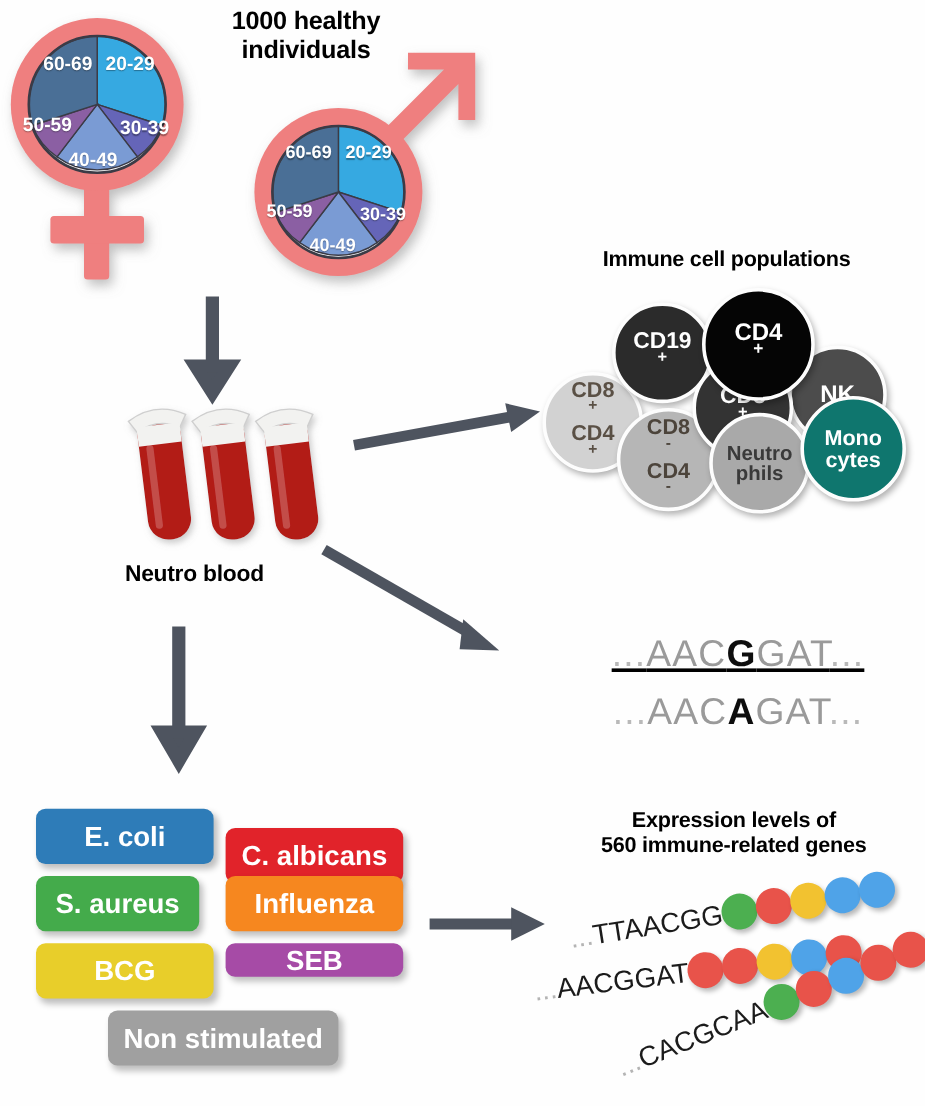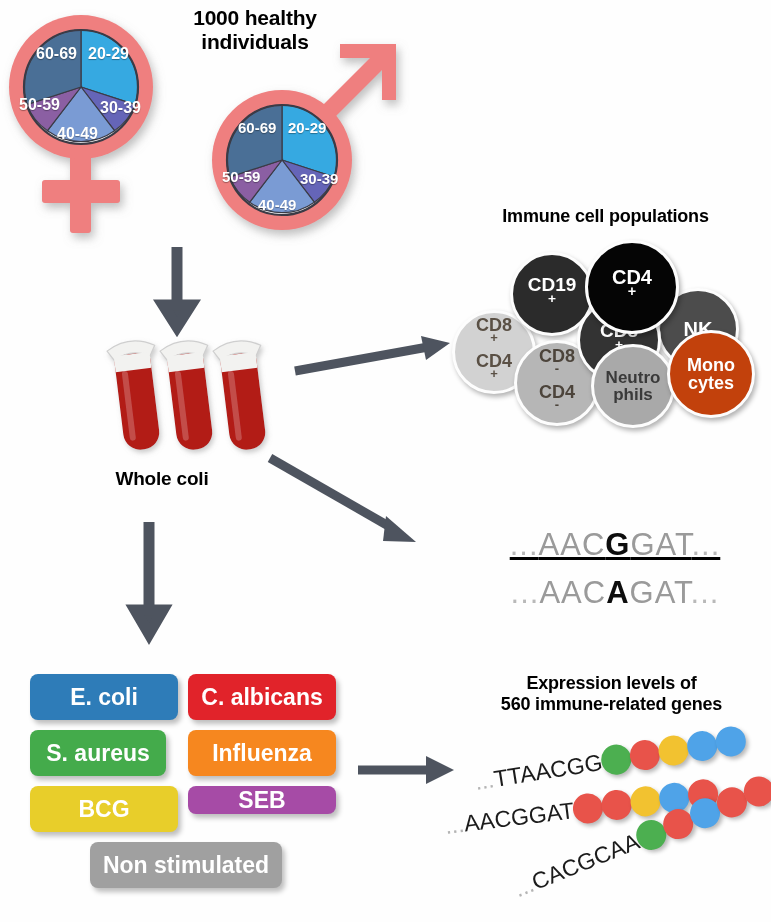--- a/index.html
+++ b/index.html
@@ -155,21 +155,21 @@
       </g>
       <g transform="rotate(-7 141 60)">
         <rect x="124" y="16" width="36" height="104" rx="17" fill="#b21b18"></rect>
         <path d="M118,18 Q142,4 166,18 L160,28 Q142,18 124,28 Z" fill="#f2f2f0" stroke="#cfcfcf" stroke-width="1.2"></path>
         <rect x="124" y="24" width="36" height="16" fill="#f2f2f0"></rect>
         <rect x="130" y="40" width="6" height="70" rx="3" fill="#ffffff" opacity="0.22"></rect>
       </g>
     </g>
   </svg>
 
-  <div class="abs heading" id="label-whole-blood">Whole coli</div>
+  <div class="abs heading" id="label-whole-blood">Neutro blood</div>
 
   <svg class="arrow-svg" style="left:295px;top:330px;" width="170" height="60">
     <path d="M0,41 L133,17" stroke="#4e545f" stroke-width="9" fill="none"></path>
     <path d="M155,13 L126,6 L131,30 Z" fill="#4e545f"></path>
   </svg>
 
   <svg class="arrow-svg" style="left:270px;top:450px;" width="190" height="110">
     <path d="M0,8 L122,78" stroke="#4e545f" stroke-width="9" fill="none"></path>
     <path d="M146,92 L116,66 L113,91 Z" fill="#4e545f"></path>
   </svg>
@@ -214,21 +214,21 @@
       </div>
     </div>
 
     <div class="cell" style="left:139px;top:108px;width:84px;height:84px;background:#a9a9a9;color:#3a3a3a;font-size:17px;z-index:4;">
       <div>
         <span>Neutro</span>
         <span>phils</span>
       </div>
     </div>
 
-    <div class="cell" style="left:215px;top:94px;width:88px;height:88px;background:#c2410c;color:#ffffff;font-size:18px;z-index:5;">
+    <div class="cell" style="left:215px;top:94px;width:88px;height:88px;background:#0f766e;color:#ffffff;font-size:18px;z-index:5;">
       <div>
         <span>Mono</span>
         <span>cytes</span>
       </div>
     </div>
   </div>
 
 
   <div class="abs" id="snps">
     <div class="snp-row" style="top:0px;text-decoration:underline;">
@@ -236,21 +236,21 @@
     </div>
     <div class="snp-row" style="top:48px;">
       <span class="snp-dim">...</span><span class="snp-mid">AAC</span><span class="snp-hi">A</span><span class="snp-mid">GAT</span><span class="snp-dim">...</span>
     </div>
   </div>
 
   <div class="abs" id="stimuli">
     <div class="stim" style="left:0px;top:0px;width:148px;height:46px;background:#2e7cb8;">
       <span>E. coli</span>
     </div>
-    <div class="stim" style="left:158px;top:0px;width:148px;height:46px;background:#e1232a;">
+    <div class="stim" style="left:158px;top:16px;width:148px;height:46px;background:#e1232a;">
       <span>C. albicans</span>
     </div>
     <div class="stim" style="left:0px;top:56px;width:136px;height:46px;background:#44ab4b;">
       <span>S. aureus</span>
     </div>
     <div class="stim" style="left:158px;top:56px;width:148px;height:46px;background:#f6871f;">
       <span>Influenza</span>
     </div>
     <div class="stim" style="left:0px;top:112px;width:148px;height:46px;background:#e8ce2a;">
       <span>BCG</span>

